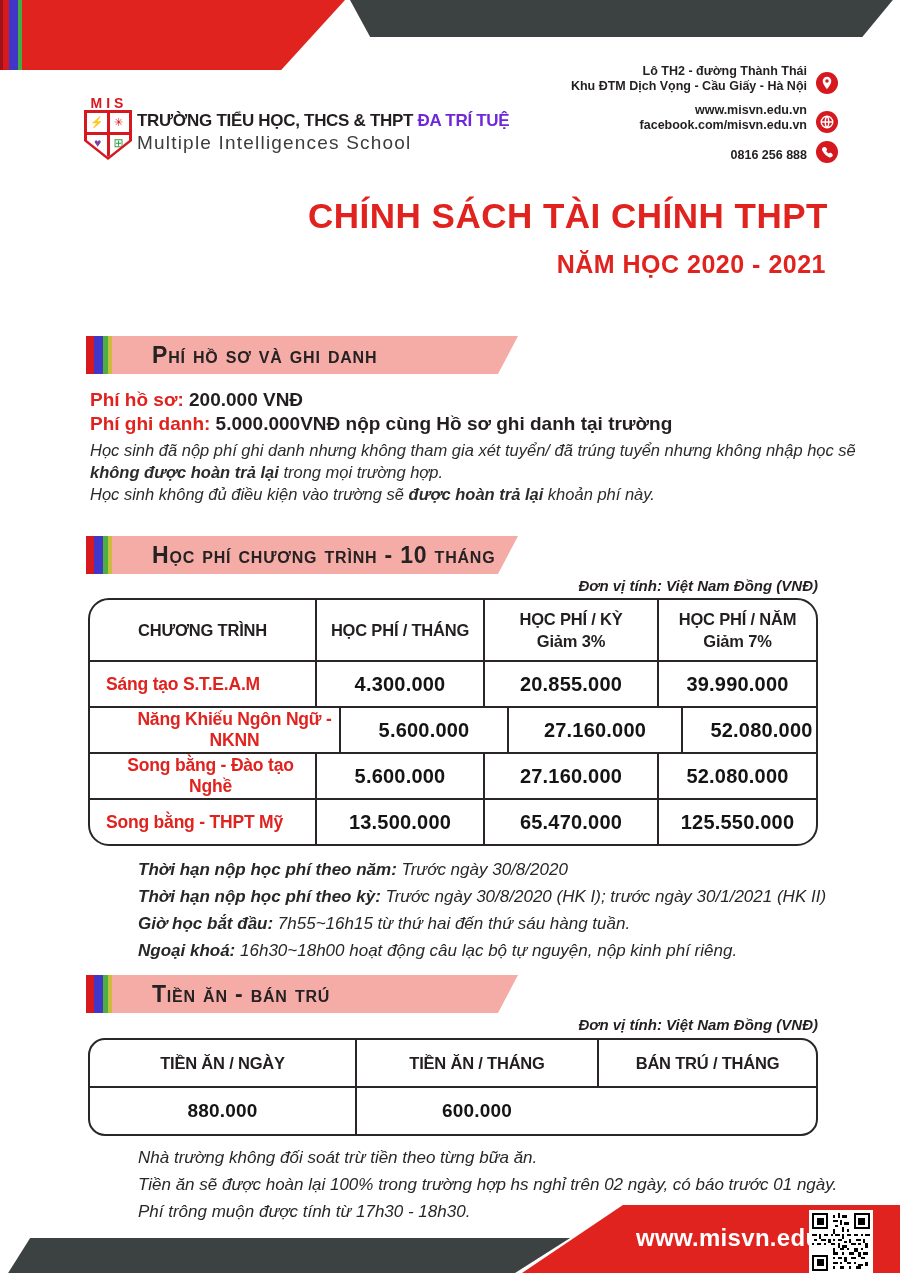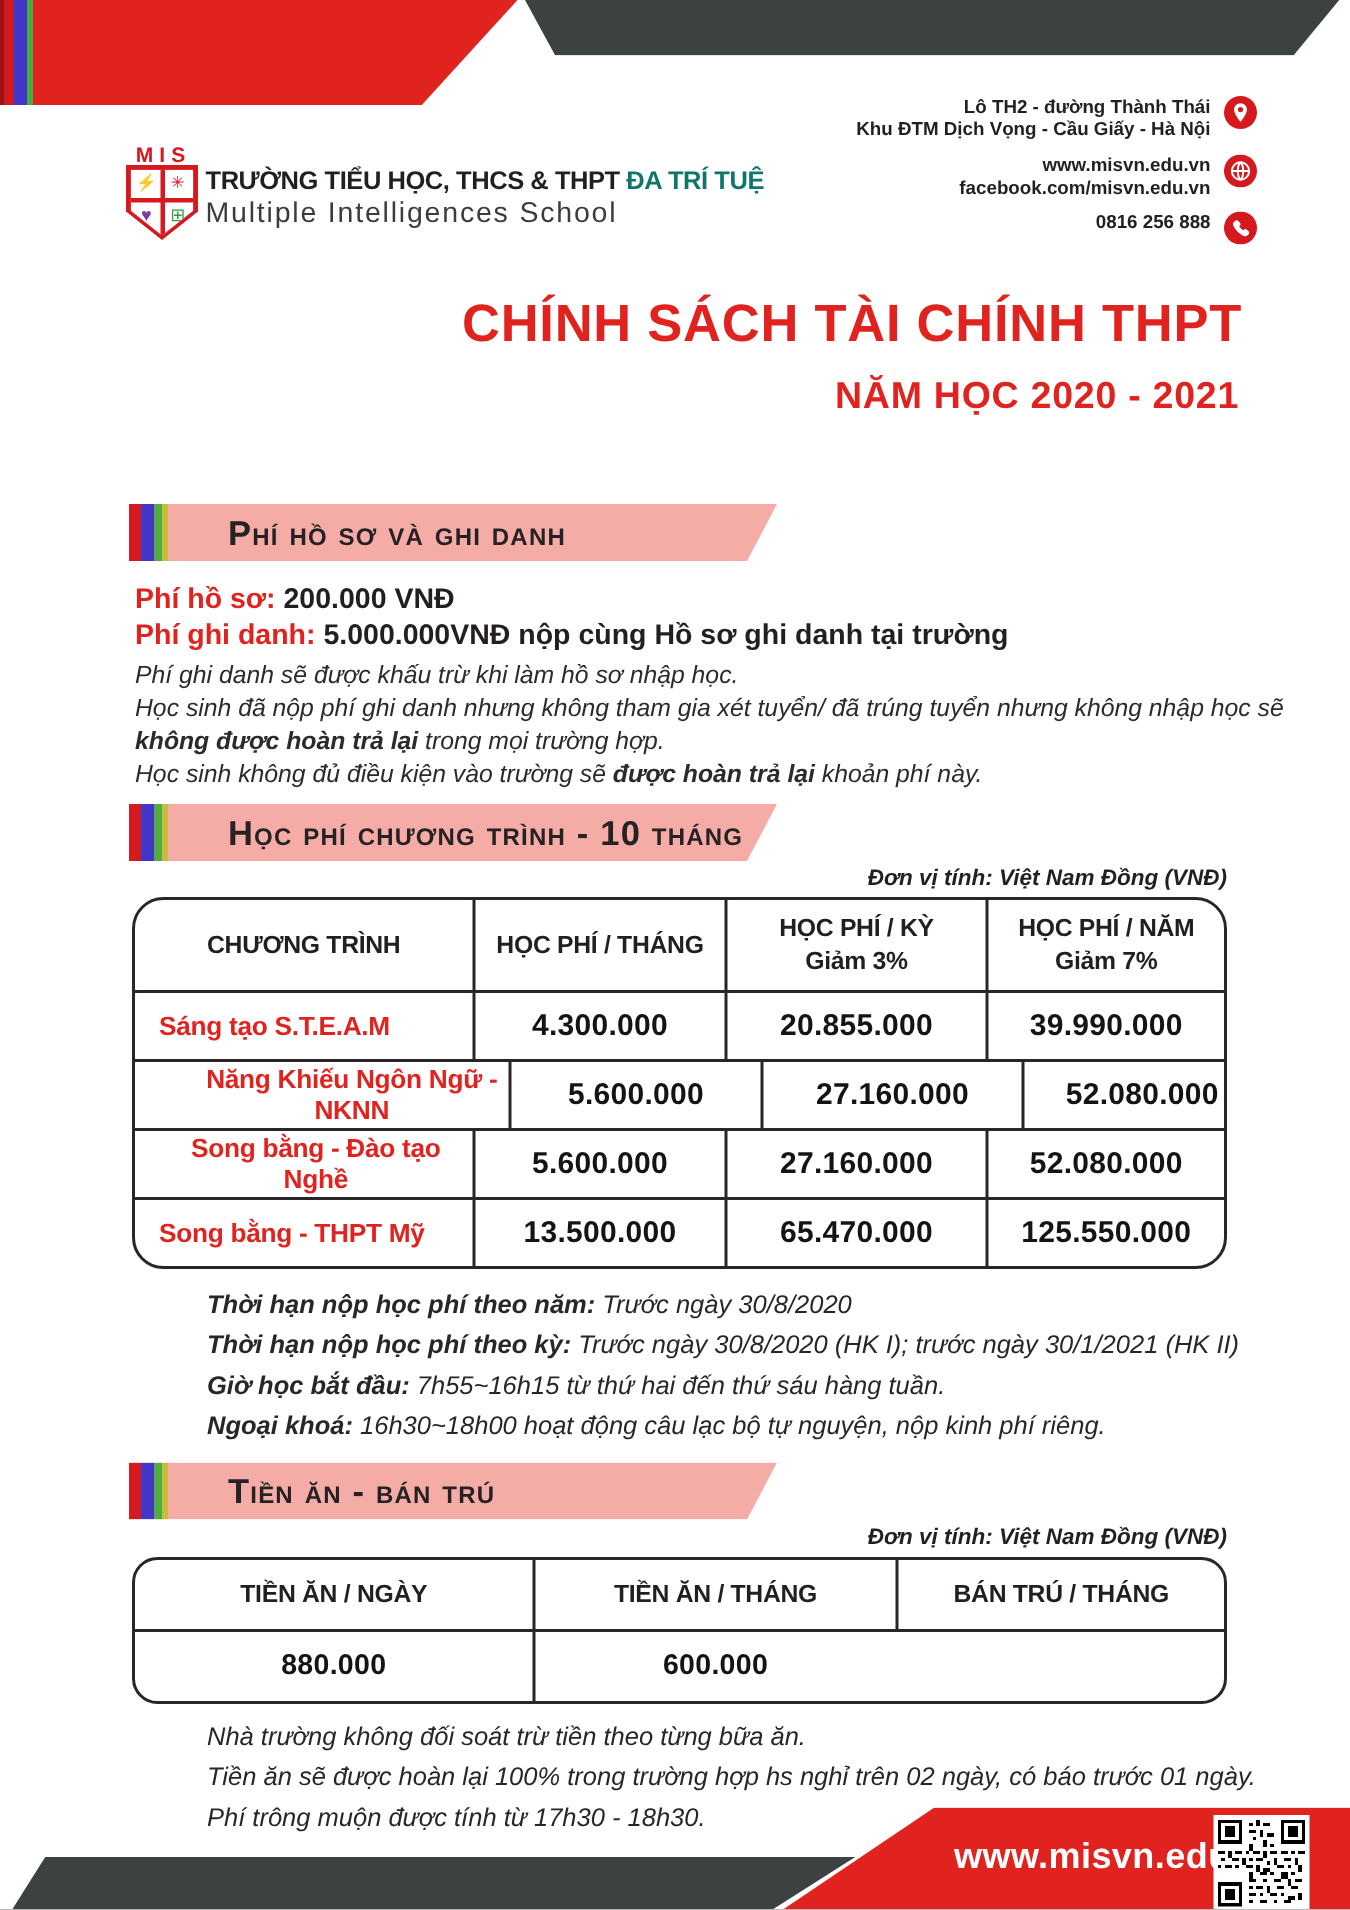--- a/index.html
+++ b/index.html
@@ -23,24 +23,24 @@
   .shield-vbar{position:absolute;left:50%;top:0;width:3px;height:100%;margin-left:-1.5px;background:#d6181f;}
   .shield-hbar{position:absolute;left:0;top:44%;width:100%;height:3px;background:#d6181f;}
   .q{position:absolute;width:50%;height:44%;display:flex;align-items:center;justify-content:center;
     font-size:11px;line-height:1;}
   .q1{left:0;top:0;color:#2b3e9e;}
   .q2{right:0;top:0;color:#d6181f;}
   .q3{left:0;top:47%;color:#7c3fa0;font-size:12px;}
   .q4{right:0;top:47%;color:#2f9e44;font-size:12px;}
   .school-names{position:absolute;left:137px;top:111px;white-space:nowrap;}
   .school-vi{font-size:17px;font-weight:bold;letter-spacing:-0.3px;color:#231f20;}
-  .school-vi .red{color:#0f766e;}
+  .school-vi .red{color:#6d28d9;}
   .school-en{font-size:19px;color:#3c3c3c;letter-spacing:1.2px;margin-top:1px;}
   
-  .contact-row{position:absolute;right:62px;display:flex;align-items:flex-start;gap:9px;margin-left:41px;}
+  .contact-row{position:absolute;right:62px;display:flex;align-items:flex-end;gap:9px;margin-left:41px;}
   .contact-text{text-align:right;font-size:12.5px;font-weight:bold;color:#231f20;line-height:15px;white-space:nowrap;}
   .cicon{width:22px;height:22px;flex:0 0 22px;}
   
   .title1{position:absolute;right:72px;top:196px;font-size:35px;font-weight:bold;color:#e0231e;
     letter-spacing:0.5px;white-space:nowrap;}
   .title2{position:absolute;right:74px;top:250px;font-size:25px;font-weight:bold;color:#e0231e;
     letter-spacing:0.5px;white-space:nowrap;}
   
   .banner{position:absolute;left:86px;width:432px;height:38px;background:#f5aca6;
     clip-path:polygon(0 0,100% 0,calc(100% - 20px) 100%,0 100%);}
@@ -153,21 +153,20 @@
   </div>
 
   <div class="fee-line" style="top:389px;">
     <span class="lbl">Phí hồ sơ:</span><span class="val"> 200.000 VNĐ</span>
   </div>
   <div class="fee-line" style="top:413px;">
     <span class="lbl">Phí ghi danh:</span><span class="val"> 5.000.000VNĐ nộp cùng Hồ sơ ghi danh tại trường</span>
   </div>
 
   <div class="notes1">
-    <div>Phí ghi danh sẽ được khấu trừ khi làm hồ sơ nhập học.</div>
     <div>Học sinh đã nộp phí ghi danh nhưng không tham gia xét tuyển/ đã trúng tuyển nhưng không nhập học sẽ</div>
     <div><b>không được hoàn trả lại</b><span> trong mọi trường hợp.</span></div>
     <div><span>Học sinh không đủ điều kiện vào trường sẽ </span><b>được hoàn trả lại</b><span> khoản phí này.</span></div>
   </div>
 
   <div class="banner" style="top:536px;">
     <div class="stripes">
       <span class="stripe" style="width:8px;background:#d6181f;"></span>
       <span class="stripe" style="width:9px;background:#4136c8;"></span>
       <span class="stripe" style="width:5px;background:#4caf3e;"></span>

